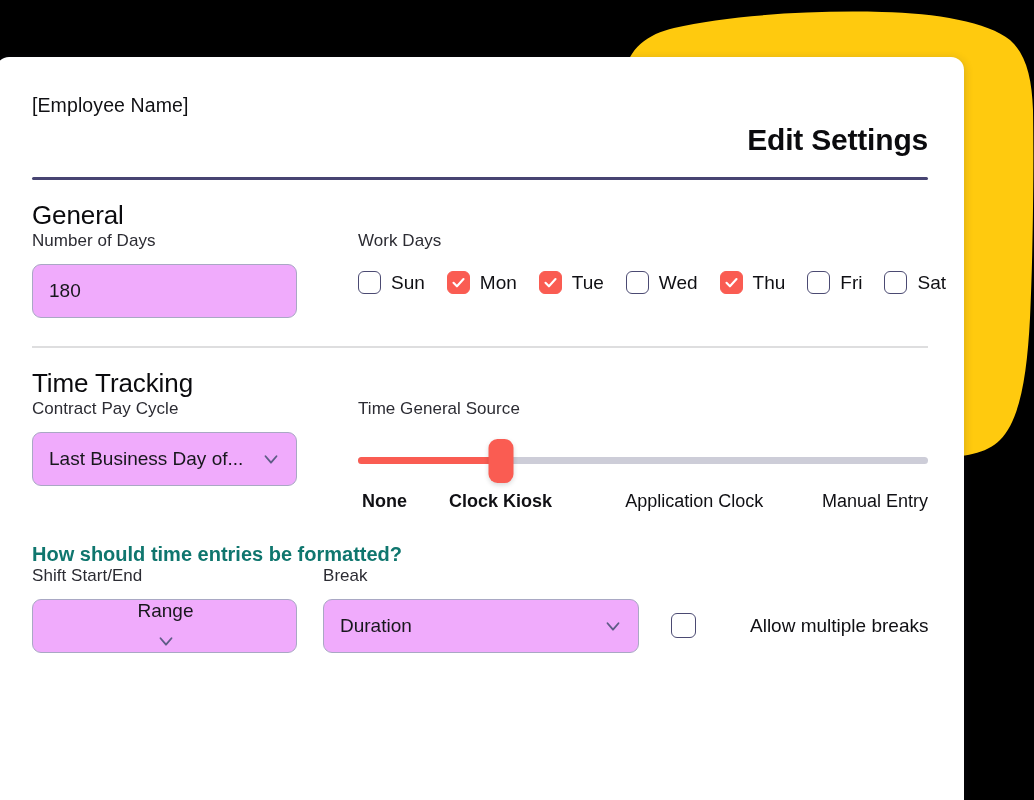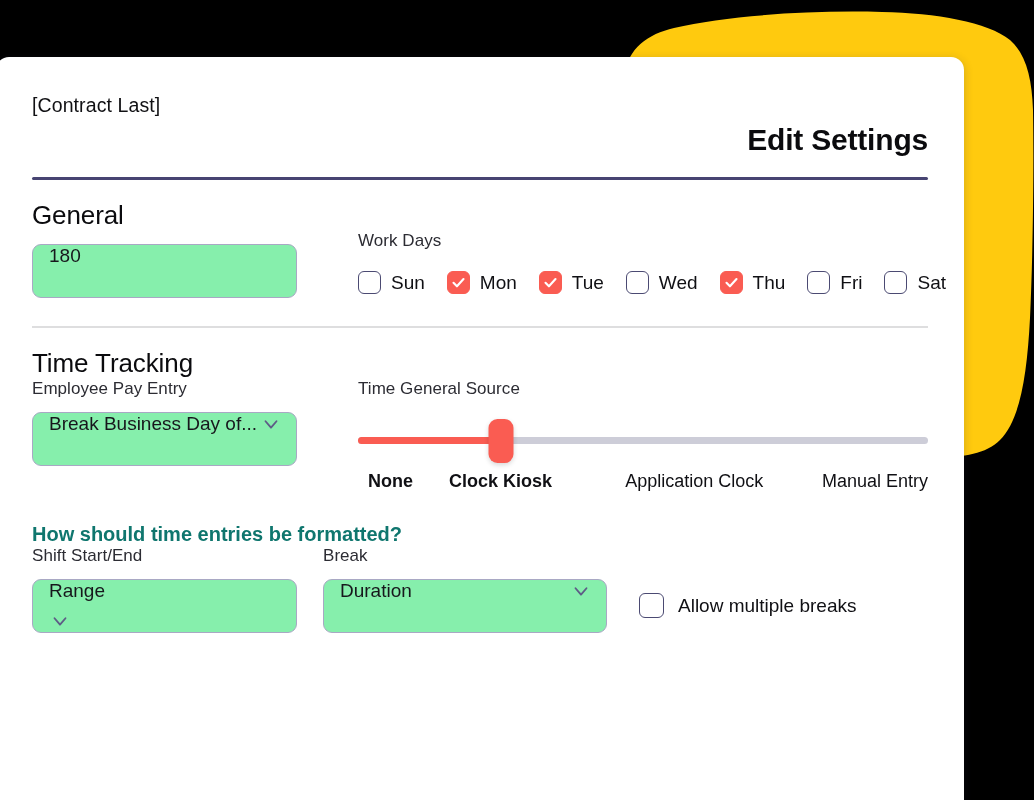--- a/index.html
+++ b/index.html
@@ -84,23 +84,23 @@
     display: flex;
     align-items: flex-start;
   }
 
   
   .control {
     margin-top: 13px;
     height: 54px;
     border: 1.6px solid #a9a8c4;
     border-radius: 9px;
-    background: #86efac;
-    display: flex;
-    align-items: flex-start;
+    background: #f0abfc;
+    display: flex;
+    align-items: center;
     box-sizing: border-box;
     padding: 0 16px;
     font-size: 19px;
     color: #17171c;
   }
   .control.with-chevron {
     justify-content: space-between;
     padding-right: 14px;
   }
   .control-value {
@@ -110,21 +110,21 @@
   .chevron {
     flex: 0 0 auto;
     width: 22px;
     height: 22px;
     display: block;
   }
 
   .w-days   { width: 265px; }
   .w-cycle  { width: 265px; }
   .w-shift  { width: 265px; flex-direction: column; }
-  .w-break  { width: 284px; }
+  .w-break  { width: 316px; }
 
   
   .cb-row {
     display: flex;
     align-items: center;
     margin-top: 20px;
   }
   .cb-item {
     display: flex;
     align-items: center;
@@ -226,20 +226,21 @@
 
   .bottom-row {
     display: flex;
     align-items: flex-end;
   }
   .allow-breaks {
     display: flex;
     align-items: center;
     height: 54px;
     margin-left: 32px;
+    gap: 40px;
   }
   .allow-breaks .cb-box { width: 25px; height: 25px; }
   .allow-breaks .cb-label { font-size: 19px; margin-left: 14px; }
 </style>
 </head>
 <body>
 
 <svg id="yellow-shape" viewBox="0 0 438 452" xmlns="http://www.w3.org/2000/svg">
   <path d="M28,70 C32,42 52,28 78,22 C130,10 210,4 286,6
            C340,7 392,16 414,34 C430,48 436,72 437,104
@@ -248,30 +249,31 @@
            C246,443 244,440 246,437 C262,418 272,392 276,360
            C280,326 280,270 279,210 C278,160 276,120 272,100
            C268,82 258,74 240,72 C180,66 96,66 46,72
            C34,74 27,74 28,70 Z" fill="#FFCA0E"></path>
 </svg>
 
 <div id="card">
   <div class="card-inner">
 
     <div>
-      <div class="contract-name">[Contract Last]</div>
+      <div class="contract-name">[Employee Name]</div>
       <div class="page-title">Edit Settings</div>
       <div class="header-rule"></div>
     </div>
 
     <div class="section-heading">General</div>
 
     <div class="row">
 
       <div>
+        <div class="field-label">Number of Days</div>
         <div class="control w-days">
           <span class="control-value">180</span>
         </div>
       </div>
 
       <div style="margin-left:61px;">
         <div class="field-label">Work Days</div>
         <div class="cb-row" id="work-days-row">
             <div class="cb-item">
               <span class="cb-box off"></span>
@@ -318,40 +320,40 @@
 
     </div>
 
     <div class="divider"></div>
 
     <div class="section-heading">Time Tracking</div>
 
     <div class="row">
 
       <div>
-        <div class="field-label">Employee Pay Entry</div>
+        <div class="field-label">Contract Pay Cycle</div>
         <div class="control with-chevron w-cycle">
-          <span class="control-value">Break Business Day of...</span>
+          <span class="control-value">Last Business Day of...</span>
           <svg class="chevron" viewBox="0 0 24 24" fill="none" stroke="#5e5c86" stroke-width="2" stroke-linecap="round" stroke-linejoin="round">
             <polyline points="6,9 12,16 18,9"></polyline>
           </svg>
         </div>
       </div>
 
       <div style="margin-left:61px; flex:1; min-width:0;">
         <div class="field-label">Time General Source</div>
 
         <div class="slider-wrap">
           <div class="slider-track"></div>
           <div class="slider-fill" id="slider-fill" style="width: 25%;"></div>
           <div class="slider-thumb" id="slider-thumb" style="left: 25%;"></div>
         </div>
 
         <div class="slider-labels" id="slider-labels">
-            <span class="slider-label active" style="left: 10px; transform: none;">None</span>
+            <span class="slider-label active" style="left: 4px; transform: none;">None</span>
             <span class="slider-label active" style="left: 25%;">Clock Kiosk</span>
             <span class="slider-label" style="left: 59%;">Application Clock</span>
             <span class="slider-label" style="left: auto; right: 0px; transform: none;">Manual Entry</span>
           </div>
       </div>
 
     </div>
 
     <div class="subquestion">How should time entries be formatted?</div>
 

